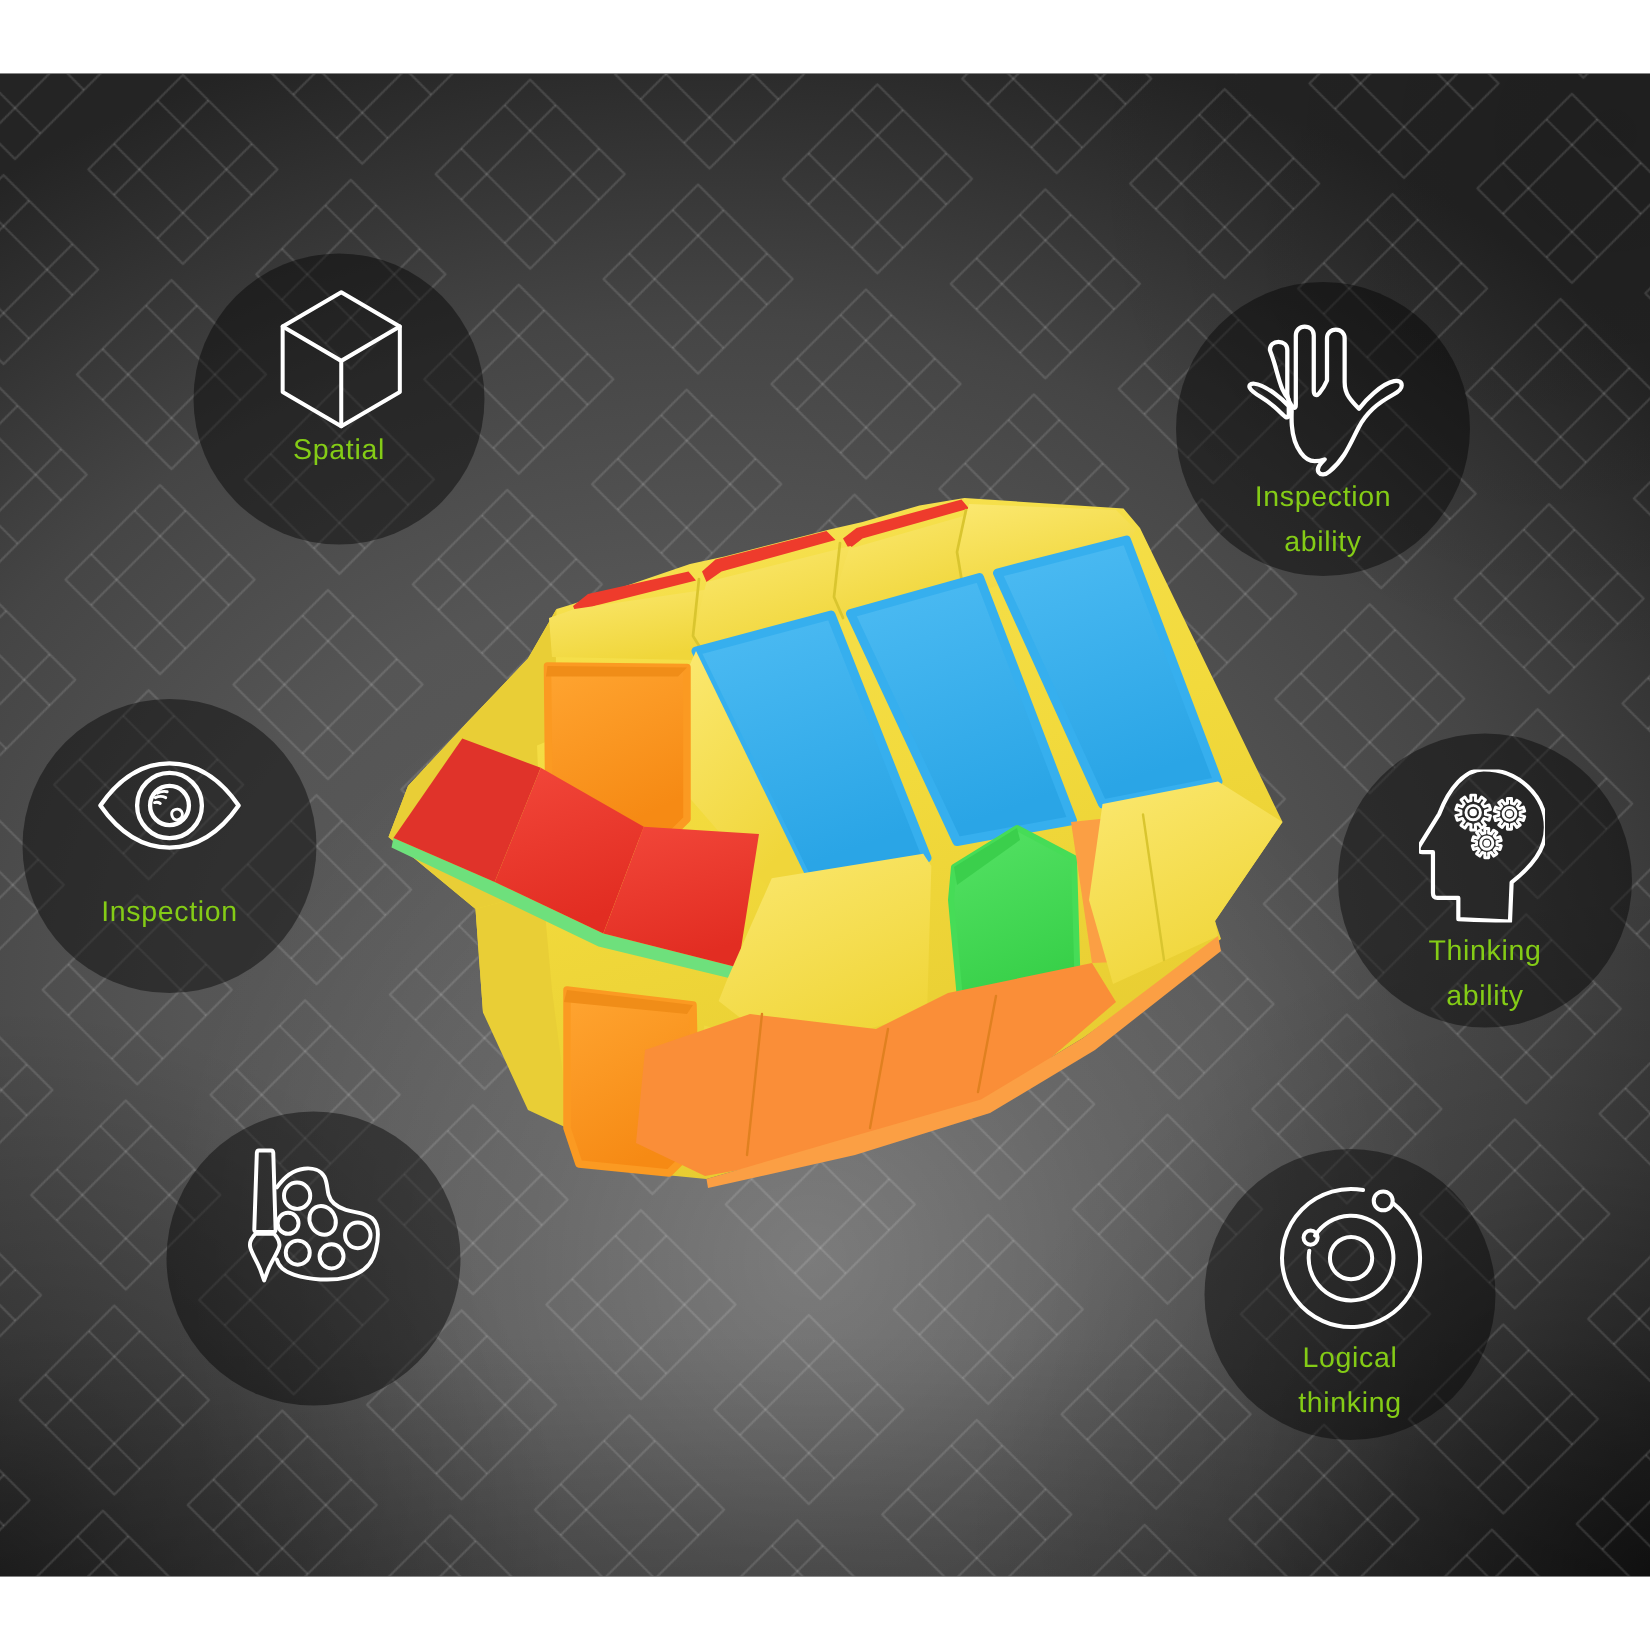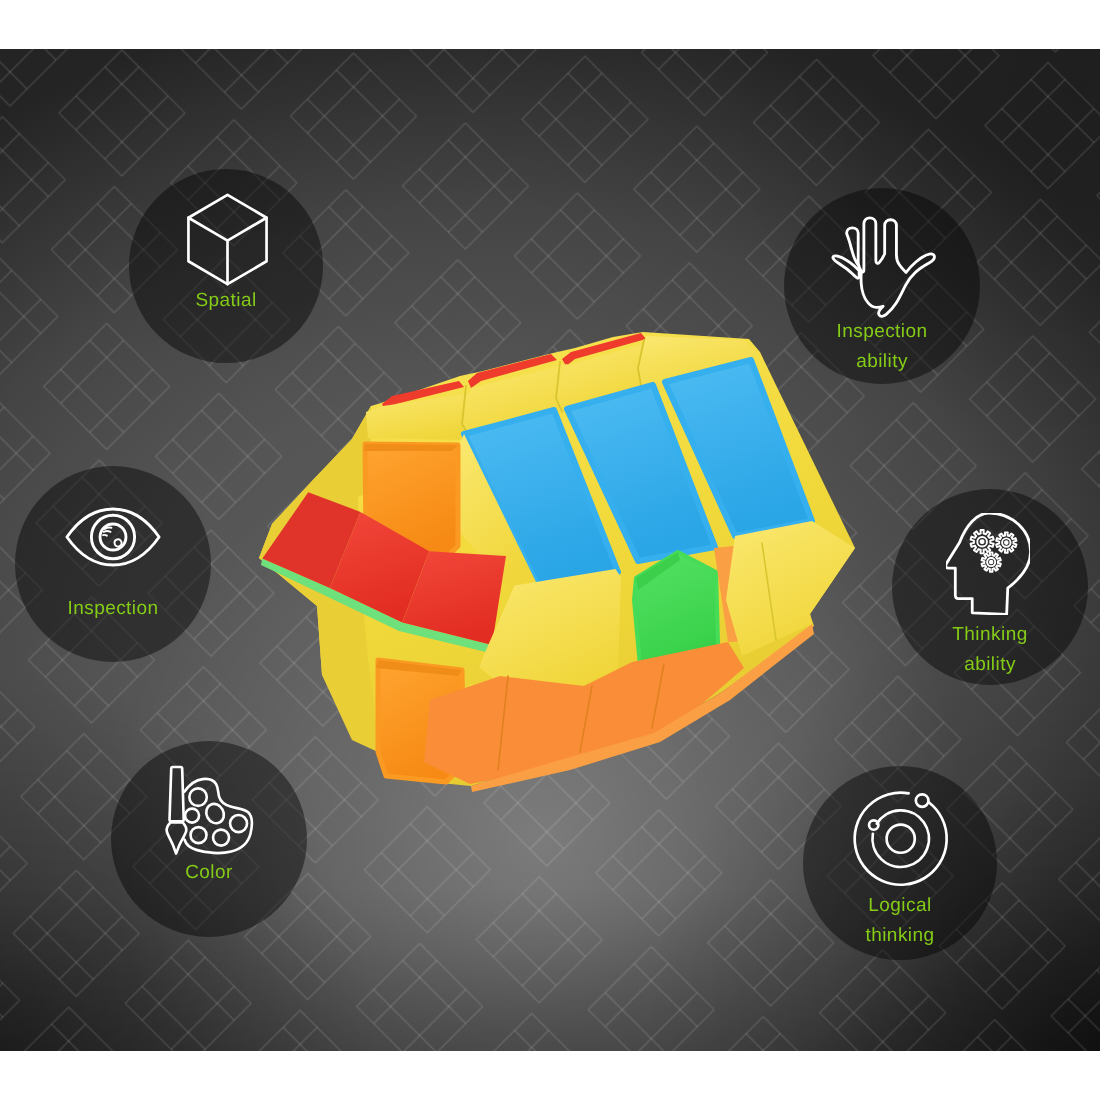--- a/index.html
+++ b/index.html
@@ -217,21 +217,20 @@
           <path d="M4.6 65.5 C1.4 68.8 -0.5 71.8 0.2 75.5 C1.0 79.8 5.0 86.0 8.0 93.0 L11.2 102.0 L14.6 93.0 C17.6 86.0 22.2 79.8 23.1 75.5 C23.9 71.6 21.8 68.6 19.0 65.5 Z"></path>
           <circle cx="37.1" cy="35.8" r="10.3"></circle>
           <circle cx="30.0" cy="57.4" r="8.2"></circle>
           <ellipse cx="57.1" cy="55.1" rx="10.0" ry="11.6" transform="rotate(-28 57.1 55.1)"></ellipse>
           <circle cx="37.6" cy="80.3" r="9.4"></circle>
           <circle cx="64.1" cy="83.2" r="9.4"></circle>
           <circle cx="84.7" cy="66.8" r="10.0"></circle>
         </g>
       </svg>
       <div class="flabel" style="top:117.0px;">
-        <div>Color</div>
       </div>
     </div>
 
     <div class="feature" style="left:803px;top:717px;width:194px;height:194px;">
       <div class="fdisc"></div>
       <svg class="ficon" preserveAspectRatio="none" viewBox="-4 -4 108 108" style="left:47.7px;top:22.6px;width:99.4px;height:99.4px;">
         <g fill="none" stroke="#ffffff" stroke-width="2.9" stroke-linejoin="round" stroke-linecap="round">
           <path d="M80.78 10.60 A50 50 0 1 1 58.68 0.76"></path>
           <path d="M23.96 33.73 A30.7 30.7 0 1 1 19.77 44.67"></path>
           <circle cx="50" cy="50" r="15.3"></circle>

